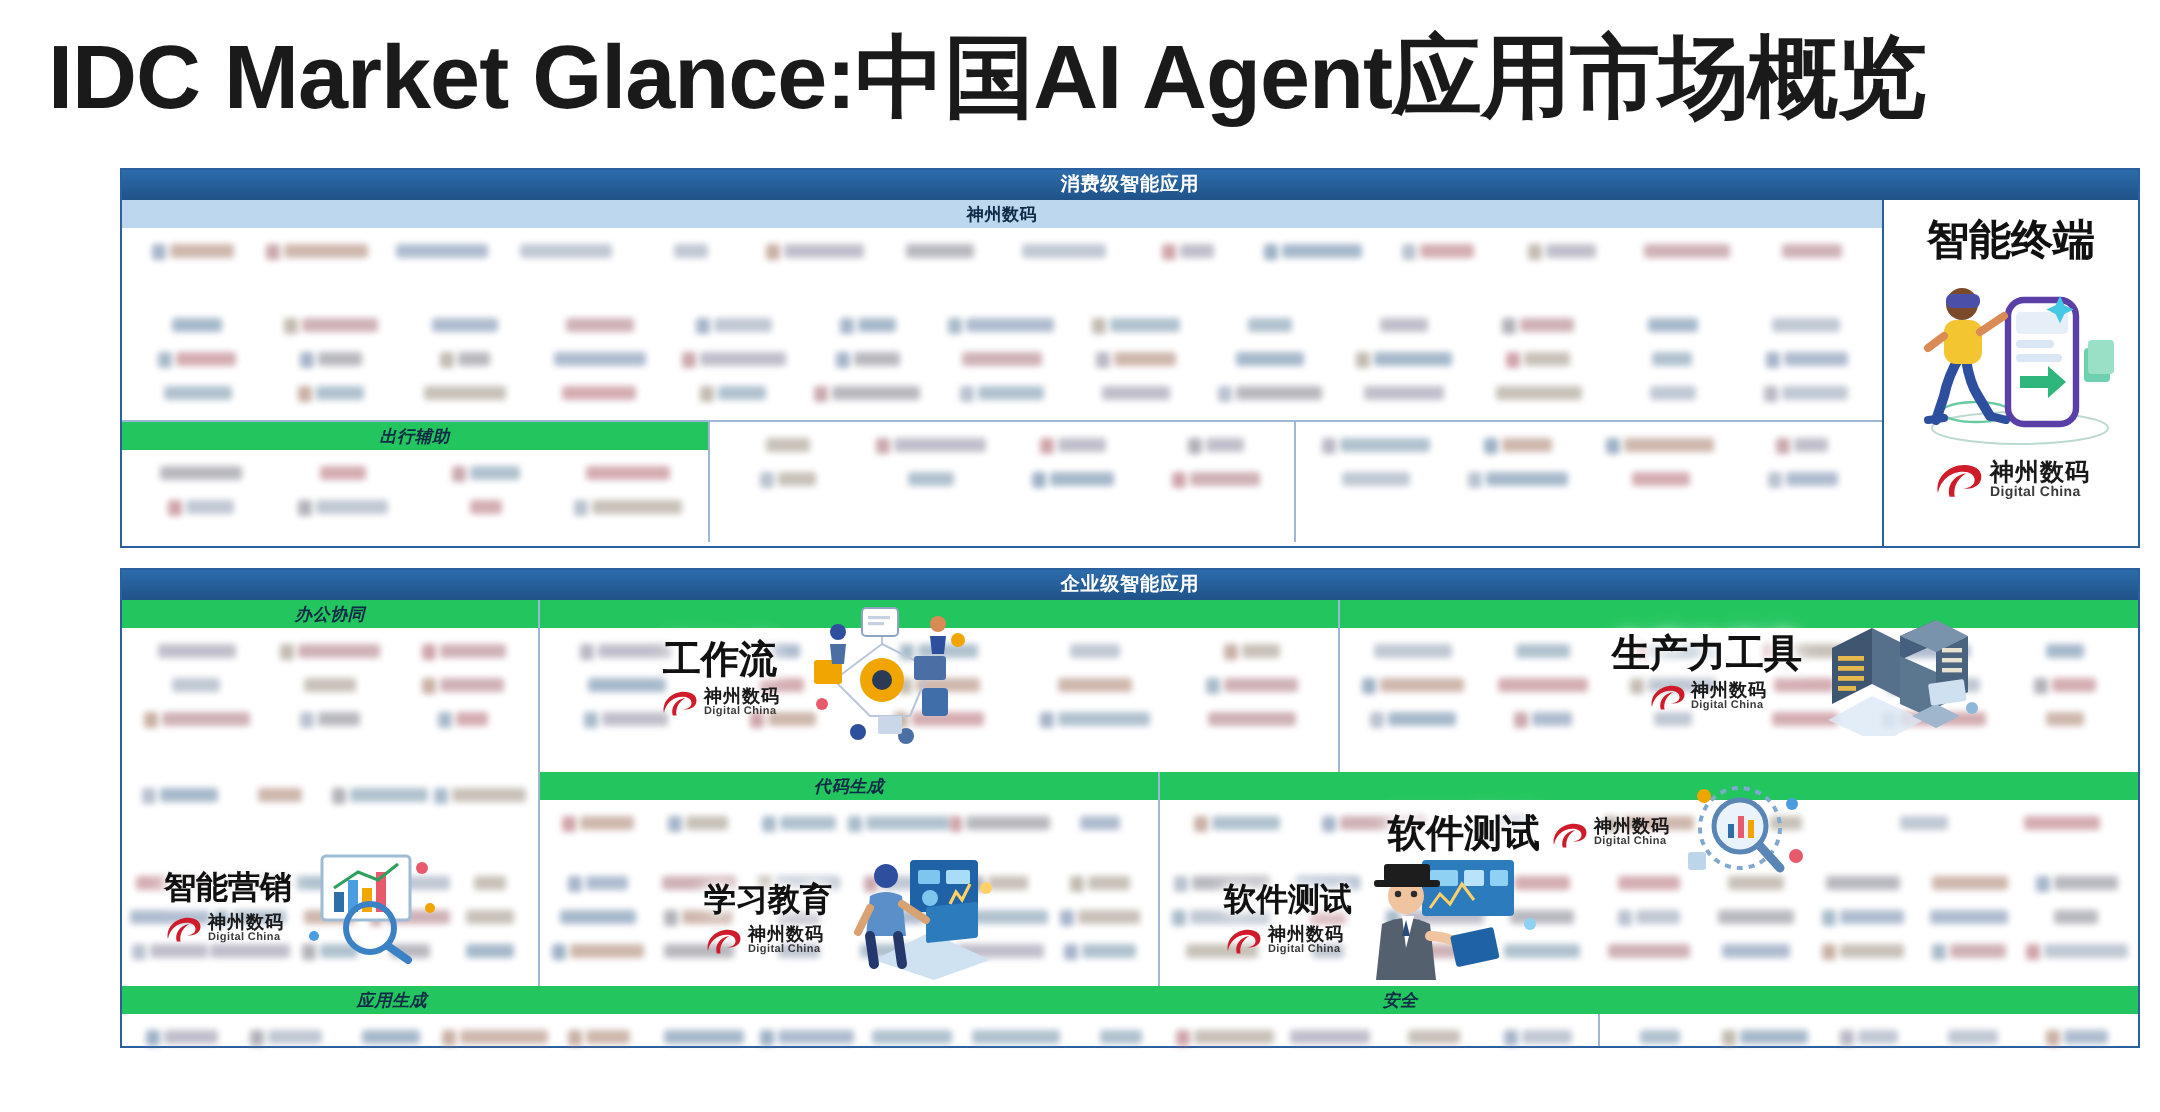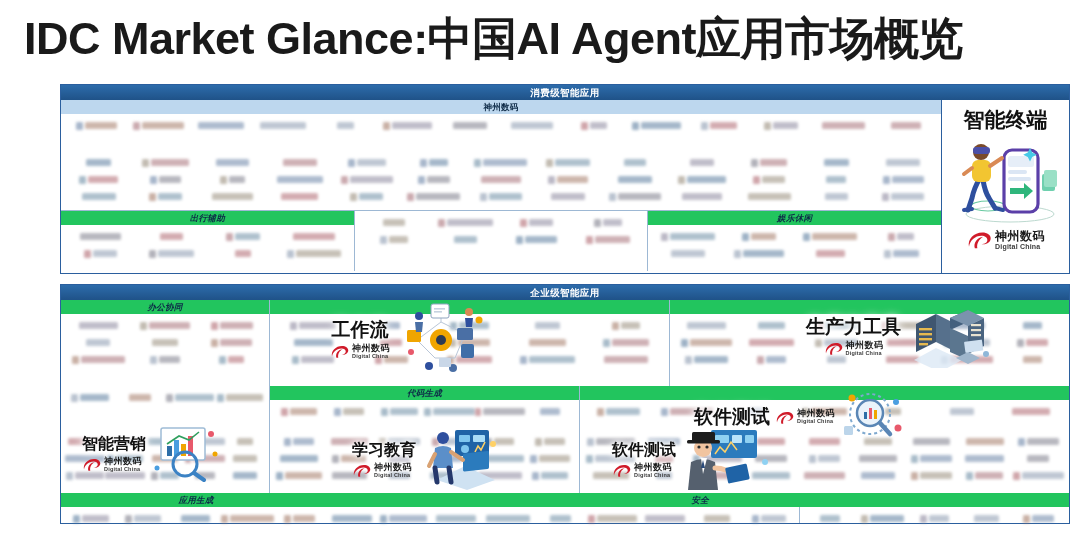--- a/index.html
+++ b/index.html
@@ -361,21 +361,20 @@
                 <b style="background: rgb(93, 127, 160);"></b>
                 <i style="width: 32.221px; background: rgb(93, 127, 160);"></i>
               </div>
               <div class="logo" style="width: 25%;">
                 <b style="background: rgb(176, 106, 114);"></b>
                 <i style="width: 35.3261px; background: rgb(168, 114, 122);"></i>
               </div>
             </div>
           </div>
           <div class="col vsep" style="flex: 1 1 0%;">
-            <div class="band sub">娱乐休闲</div>
             <div class="logos" style="height: 34px;">
               <div class="logo" style="width: 25%;">
                 <b style="background: rgb(142, 138, 160);"></b>
                 <i style="width: 45.603px; background: rgb(111, 143, 166);"></i>
               </div>
               <div class="logo" style="width: 25%;">
                 <b style="background: rgb(93, 127, 160);"></b>
                 <i style="width: 25.8166px; background: rgb(166, 125, 106);"></i>
               </div>
               <div class="logo" style="width: 25%;">

